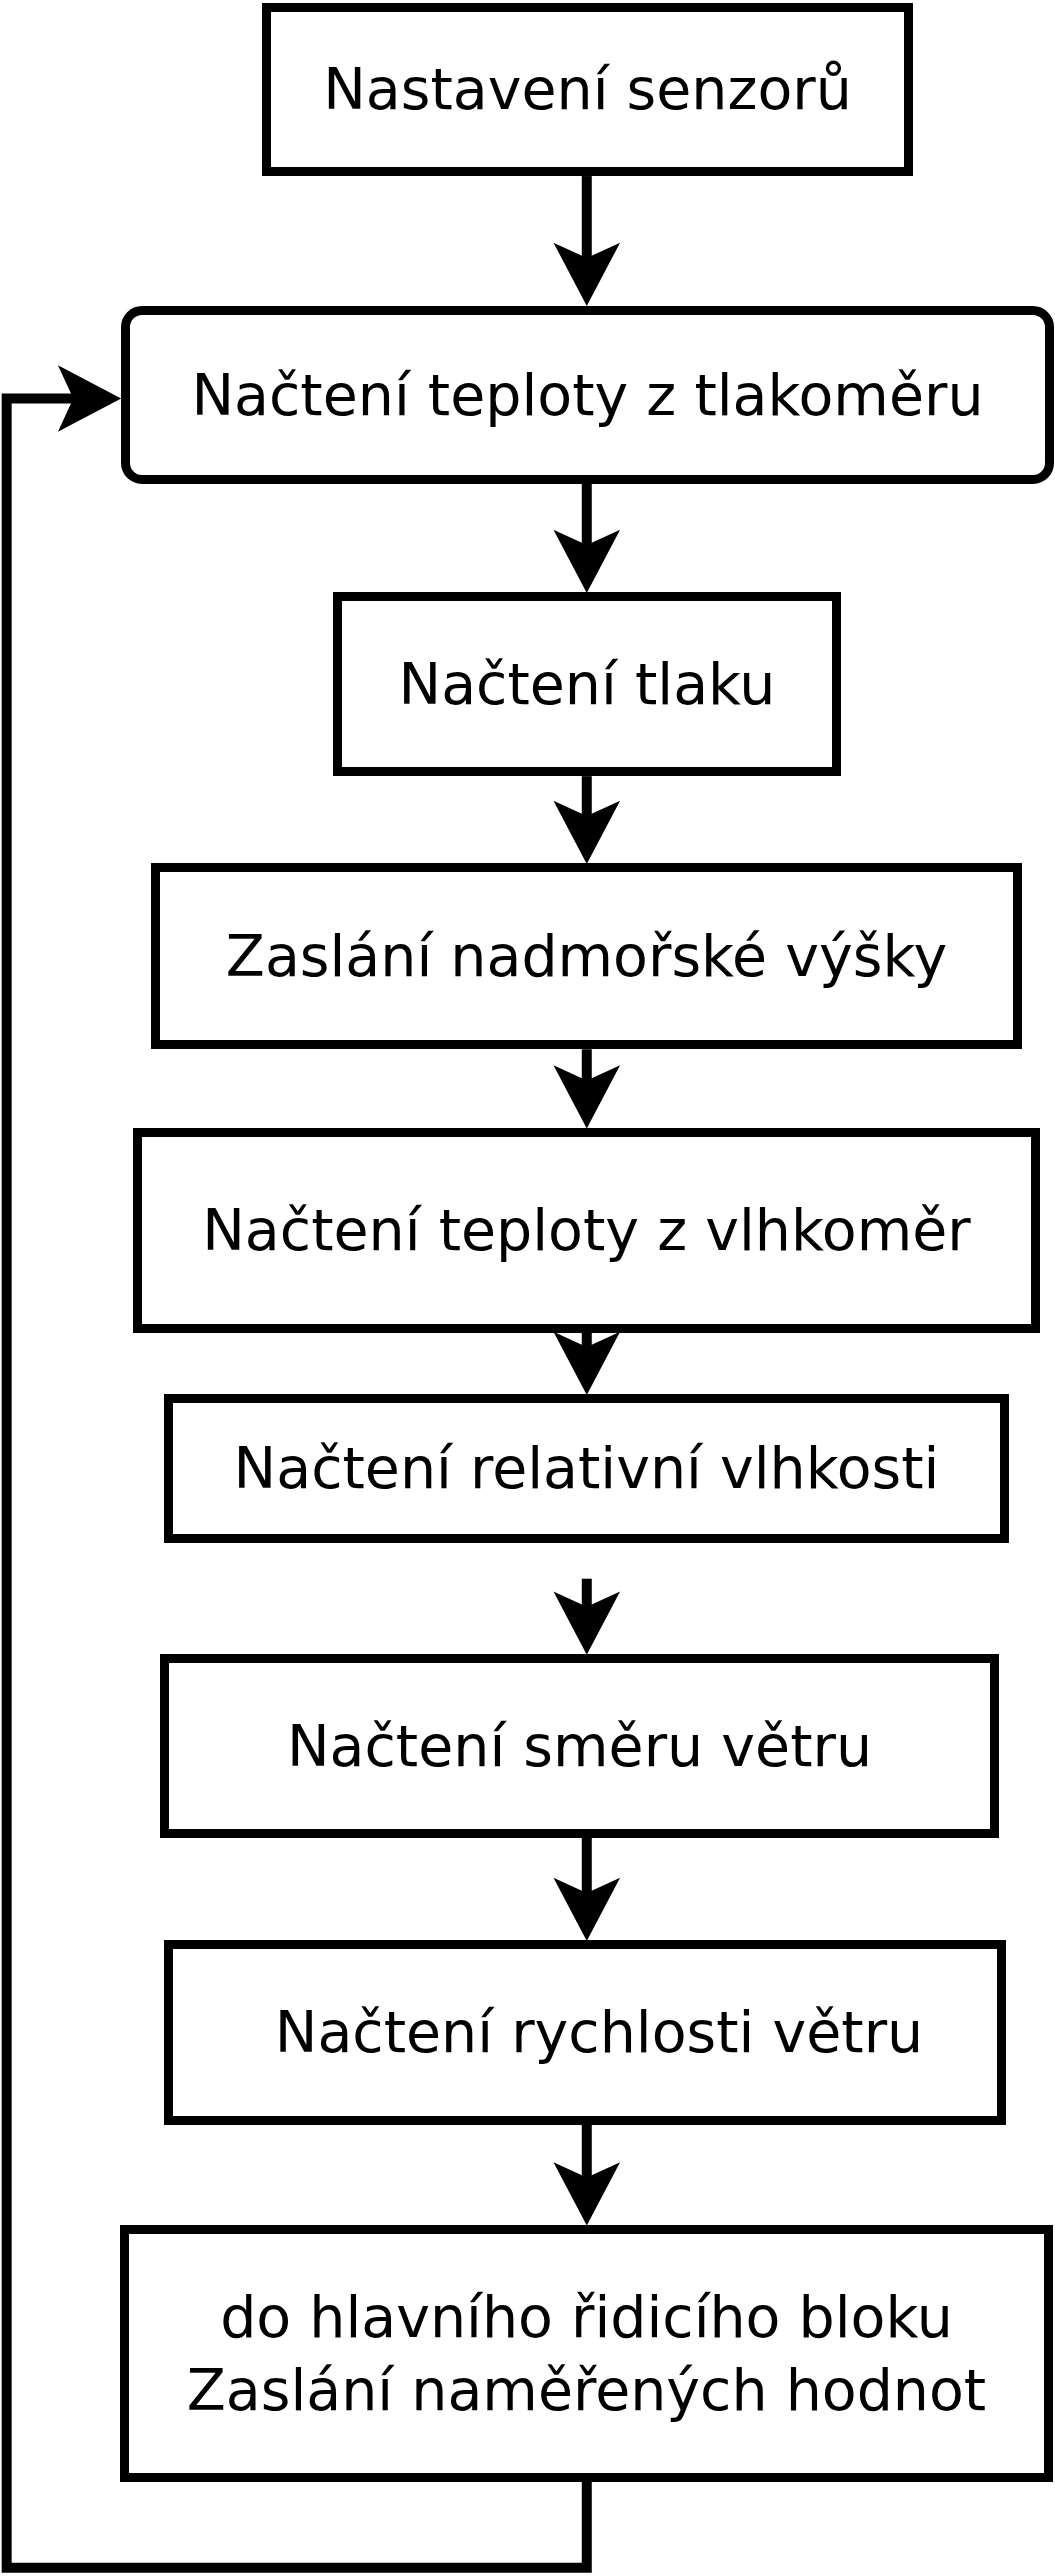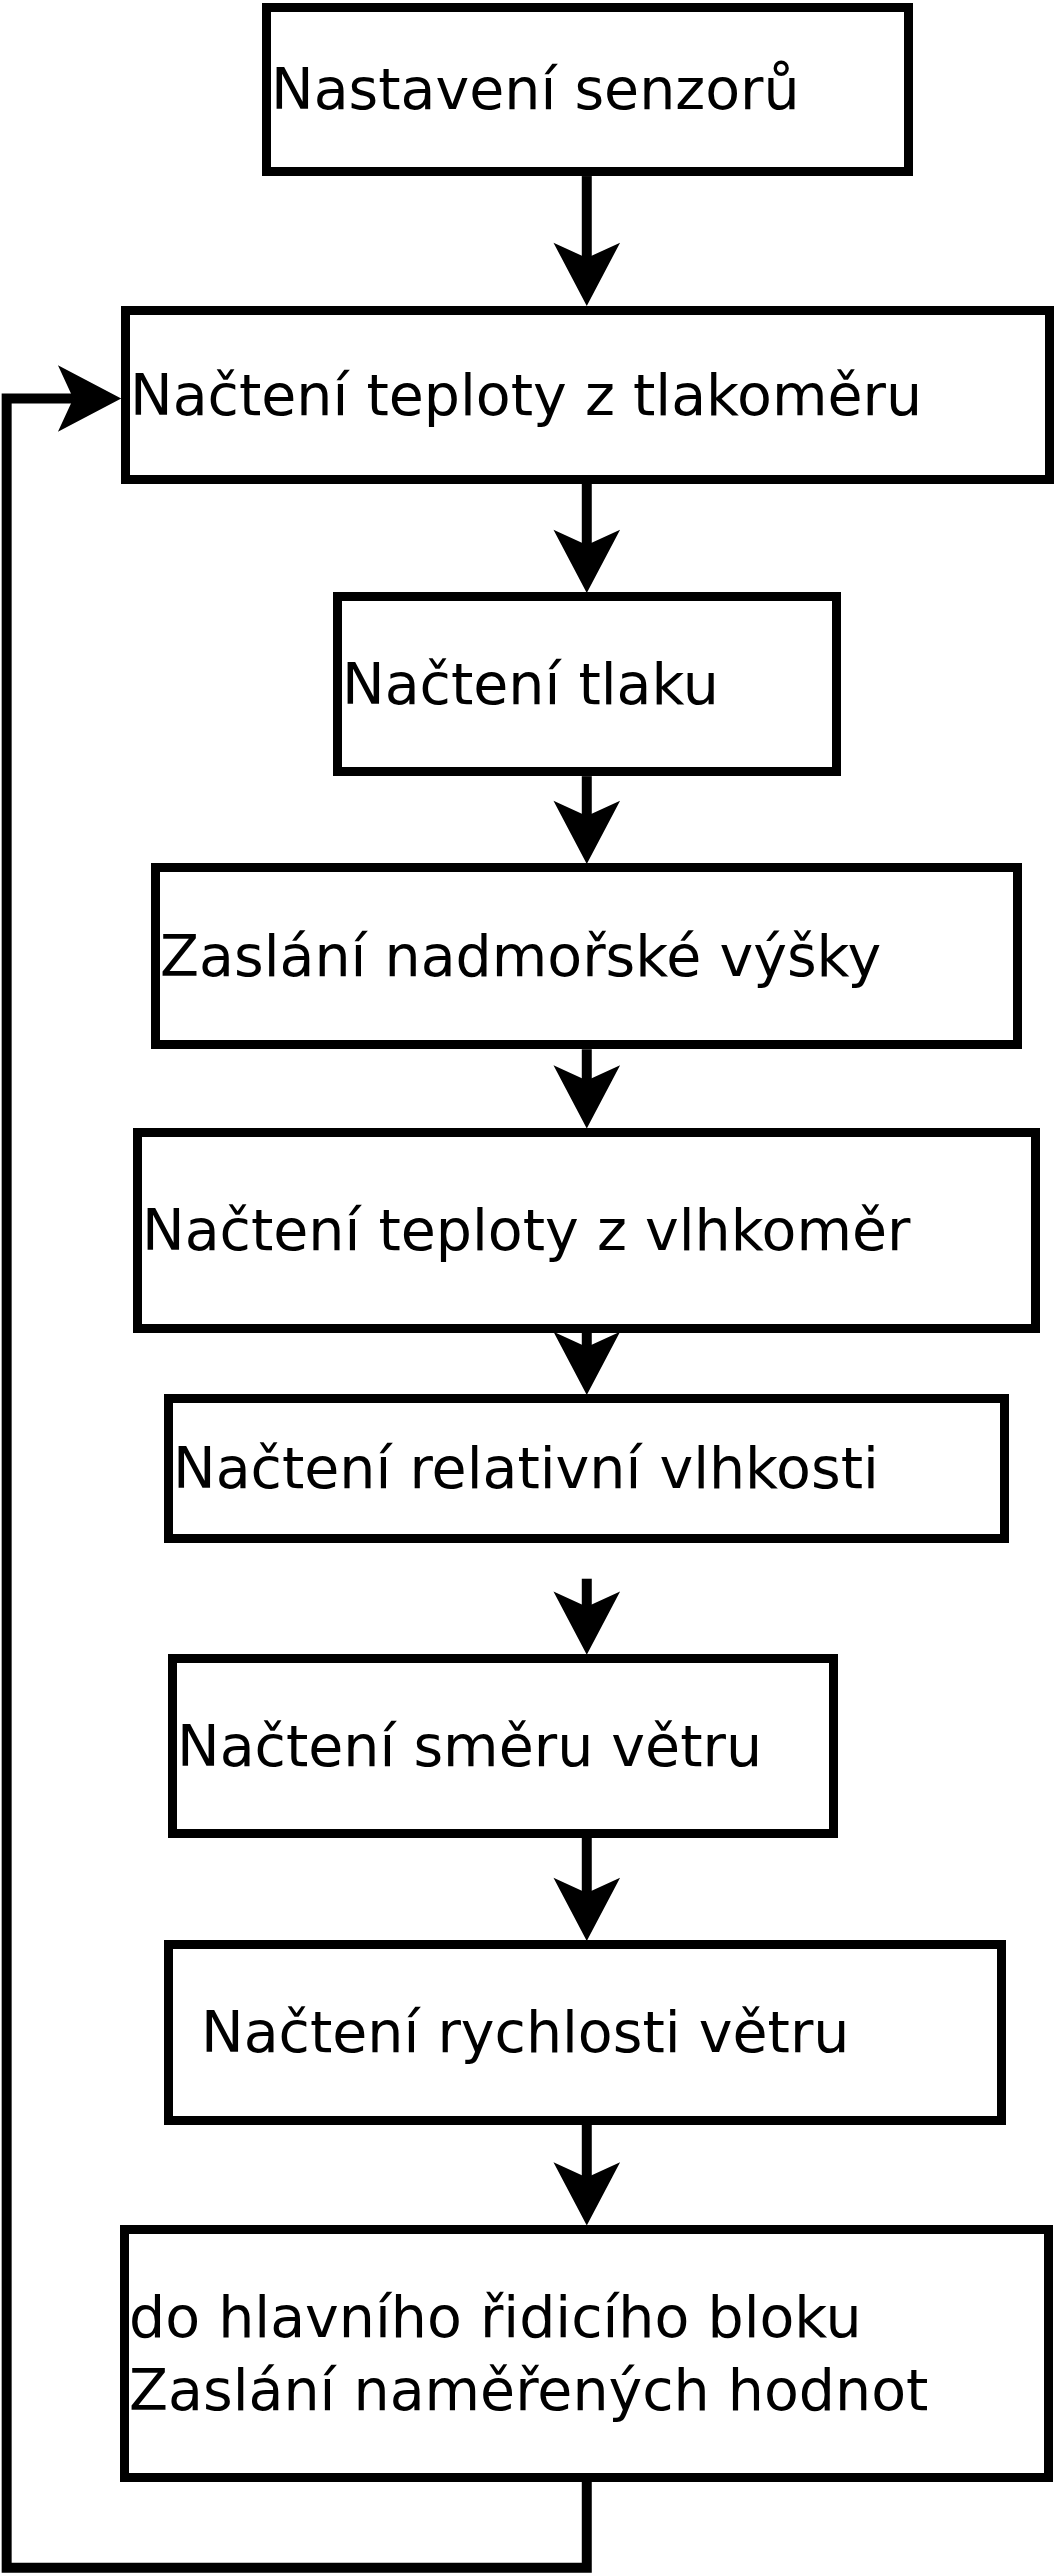--- a/index.html
+++ b/index.html
@@ -22,21 +22,21 @@
     width: 1055px;
     height: 2576px;
   }
   .node {
     position: absolute;
     box-sizing: border-box;
     border: 9.3px solid #000000;
     background: #ffffff;
     display: flex;
     flex-direction: column;
-    align-items: flex-start;
+    align-items: center;
     justify-content: center;
     text-align: center;
     font-size: 57px;
     line-height: 1.28;
     color: #000000;
     white-space: nowrap;
   }
   .connector-line {
     stroke: #000000;
     stroke-width: 15;
@@ -98,41 +98,41 @@
     <g>
       <line class="connector-line" x1="881" y1="3190" x2="881" y2="3271"></line>
       <polygon class="arrowhead" points="881,3341 831,3246 881,3269 931,3246"></polygon>
     </g>
   </svg>
 
   <div class="node" style="left:262px; top:3.3px; width:651px; height:173px;">
     <span>Nastavení senzorů</span>
   </div>
 
-  <div class="node" style="left:121px; top:306px; width:933px; height:178px;">
+  <div class="node" style="left:121px; top:306px; width:933px; height:178px;border-radius:21px;">
     <span>Načtení teploty z tlakoměru</span>
   </div>
 
   <div class="node" style="left:333px; top:592px; width:508px; height:184px;">
     <span>Načtení tlaku</span>
   </div>
 
   <div class="node" style="left:151px; top:863px; width:871px; height:186px;">
     <span>Zaslání nadmořské výšky</span>
   </div>
 
   <div class="node" style="left:133px; top:1128px; width:907px; height:205px;">
     <span>Načtení teploty z vlhkoměr</span>
   </div>
 
   <div class="node" style="left:164px; top:1394px; width:845px; height:149px;">
     <span>Načtení relativní vlhkosti</span>
   </div>
 
-  <div class="node" style="left:168px; top:1654px; width:670px; height:184px;">
+  <div class="node" style="left:160px; top:1654px; width:839px; height:184px;">
     <span>Načtení směru větru</span>
   </div>
 
   <div class="node" style="left:164px; top:1940px; width:842px; height:185px;padding-left:28px;">
     <span>Načtení rychlosti větru</span>
   </div>
 
   <div class="node" style="left:120px; top:2225px; width:933px; height:257px;">
     <span>do hlavního řidicího bloku</span>
     <span>Zaslání naměřených hodnot</span>

